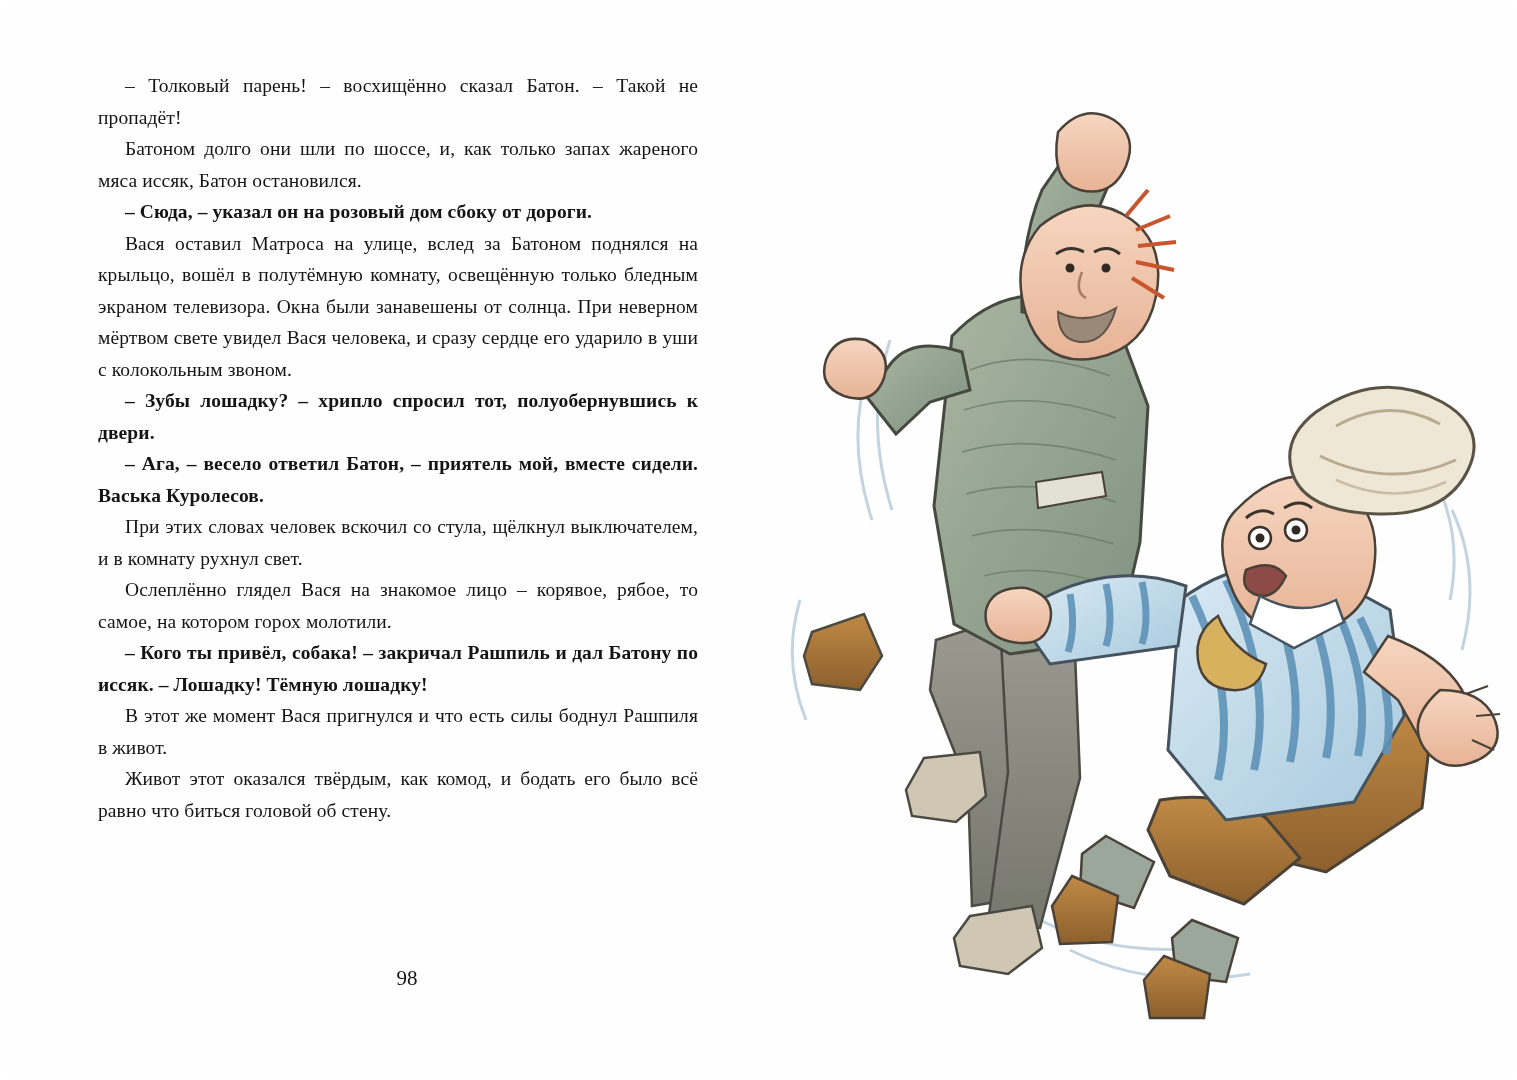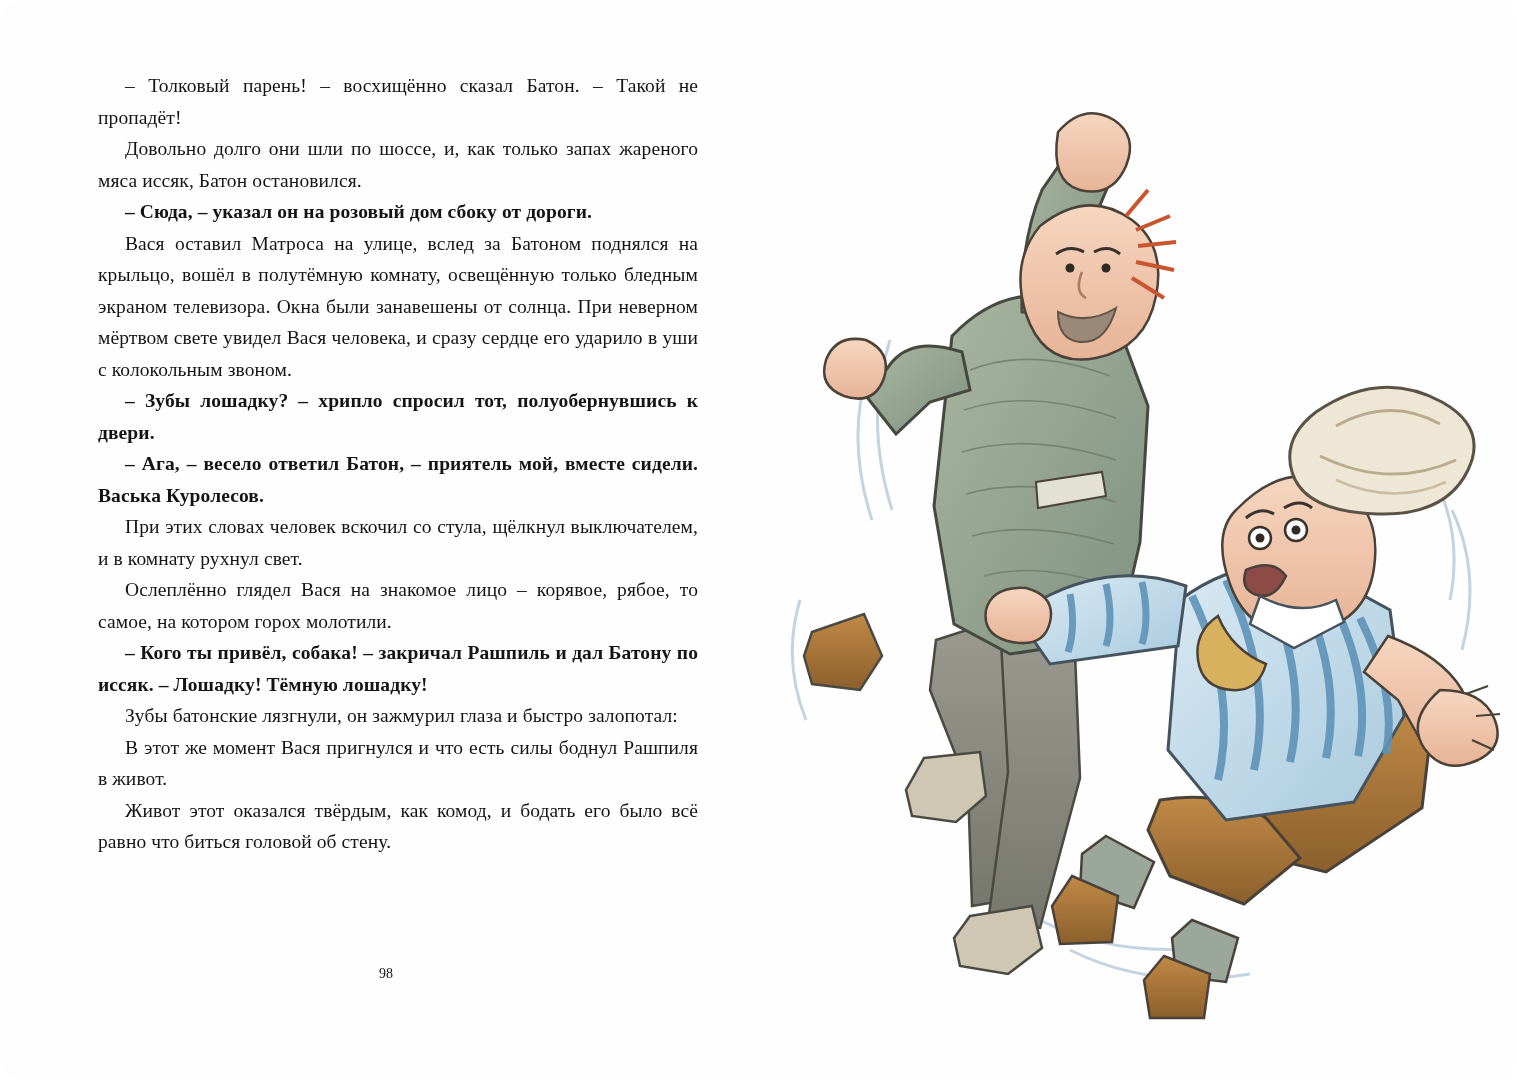--- a/index.html
+++ b/index.html
@@ -39,25 +39,25 @@
     letter-spacing: 0.1px;
     color: #141414;
     hyphens: manual;
   }
   .para.dialog {
     text-indent: 27px;
     font-weight: bold;
   }
   .page-number {
     position: absolute;
-    left: 86px;
+    left: 107px;
     top: 966px;
     width: 600px;
     text-align: center;
-    font-size: 14px;
+    font-size: 21px;
     color: #141414;
   }
 
   
   .illustration {
     position: absolute;
     left: 740px;
     top: 40px;
     width: 760px;
     height: 1000px;
@@ -68,29 +68,28 @@
     height: 100%;
   }
 </style>
 </head>
 <body>
 
 <div class="page">
 
   <div class="text-column">
     <p class="para">– Толковый парень! – восхищённо сказал Батон. – Такой не пропадёт!</p>
-    <p class="para">Довольно долго они шли по шоссе, и, как только запах жареного мяса иссяк, Батон остановился.</p>
+    <p class="para">Батоном долго они шли по шоссе, и, как только запах жареного мяса иссяк, Батон остановился.</p>
     <p class="para dialog">– Сюда, – указал он на розовый дом сбоку от дороги.</p>
     <p class="para">Вася оставил Матроса на улице, вслед за Батоном поднялся на крыльцо, вошёл в полутёмную комнату, освещённую только бледным экраном телевизора. Окна были занавешены от солнца. При неверном мёртвом свете увидел Вася человека, и сразу сердце его ударило в уши с колокольным звоном.</p>
     <p class="para dialog">– Зубы лошадку? – хрипло спросил тот, полуобернувшись к двери.</p>
     <p class="para dialog">– Ага, – весело ответил Батон, – приятель мой, вместе сидели. Васька Куролесов.</p>
     <p class="para">При этих словах человек вскочил со стула, щёлкнул выключателем, и в комнату рухнул свет.</p>
     <p class="para">Ослеплённо глядел Вася на знакомое лицо – корявое, рябое, то самое, на котором горох молотили.</p>
     <p class="para dialog">– Кого ты привёл, собака! – закричал Рашпиль и дал Батону по иссяк. – Лошадку! Тёмную лошадку!</p>
-    <p class="para">Зубы батонские лязгнули, он зажмурил глаза и быстро залопотал:</p>
     <p class="para">В этот же момент Вася пригнулся и что есть силы боднул Рашпиля в живот.</p>
     <p class="para">Живот этот оказался твёрдым, как комод, и бодать его было всё равно что биться головой об стену.</p>
   </div>
 
   <div class="page-number">98</div>
 
   <div class="illustration">
     <svg viewBox="0 0 760 1000" xmlns="http://www.w3.org/2000/svg" aria-hidden="true">
       <defs>
         <linearGradient id="gSweater" x1="0" y1="0" x2="1" y2="1">

